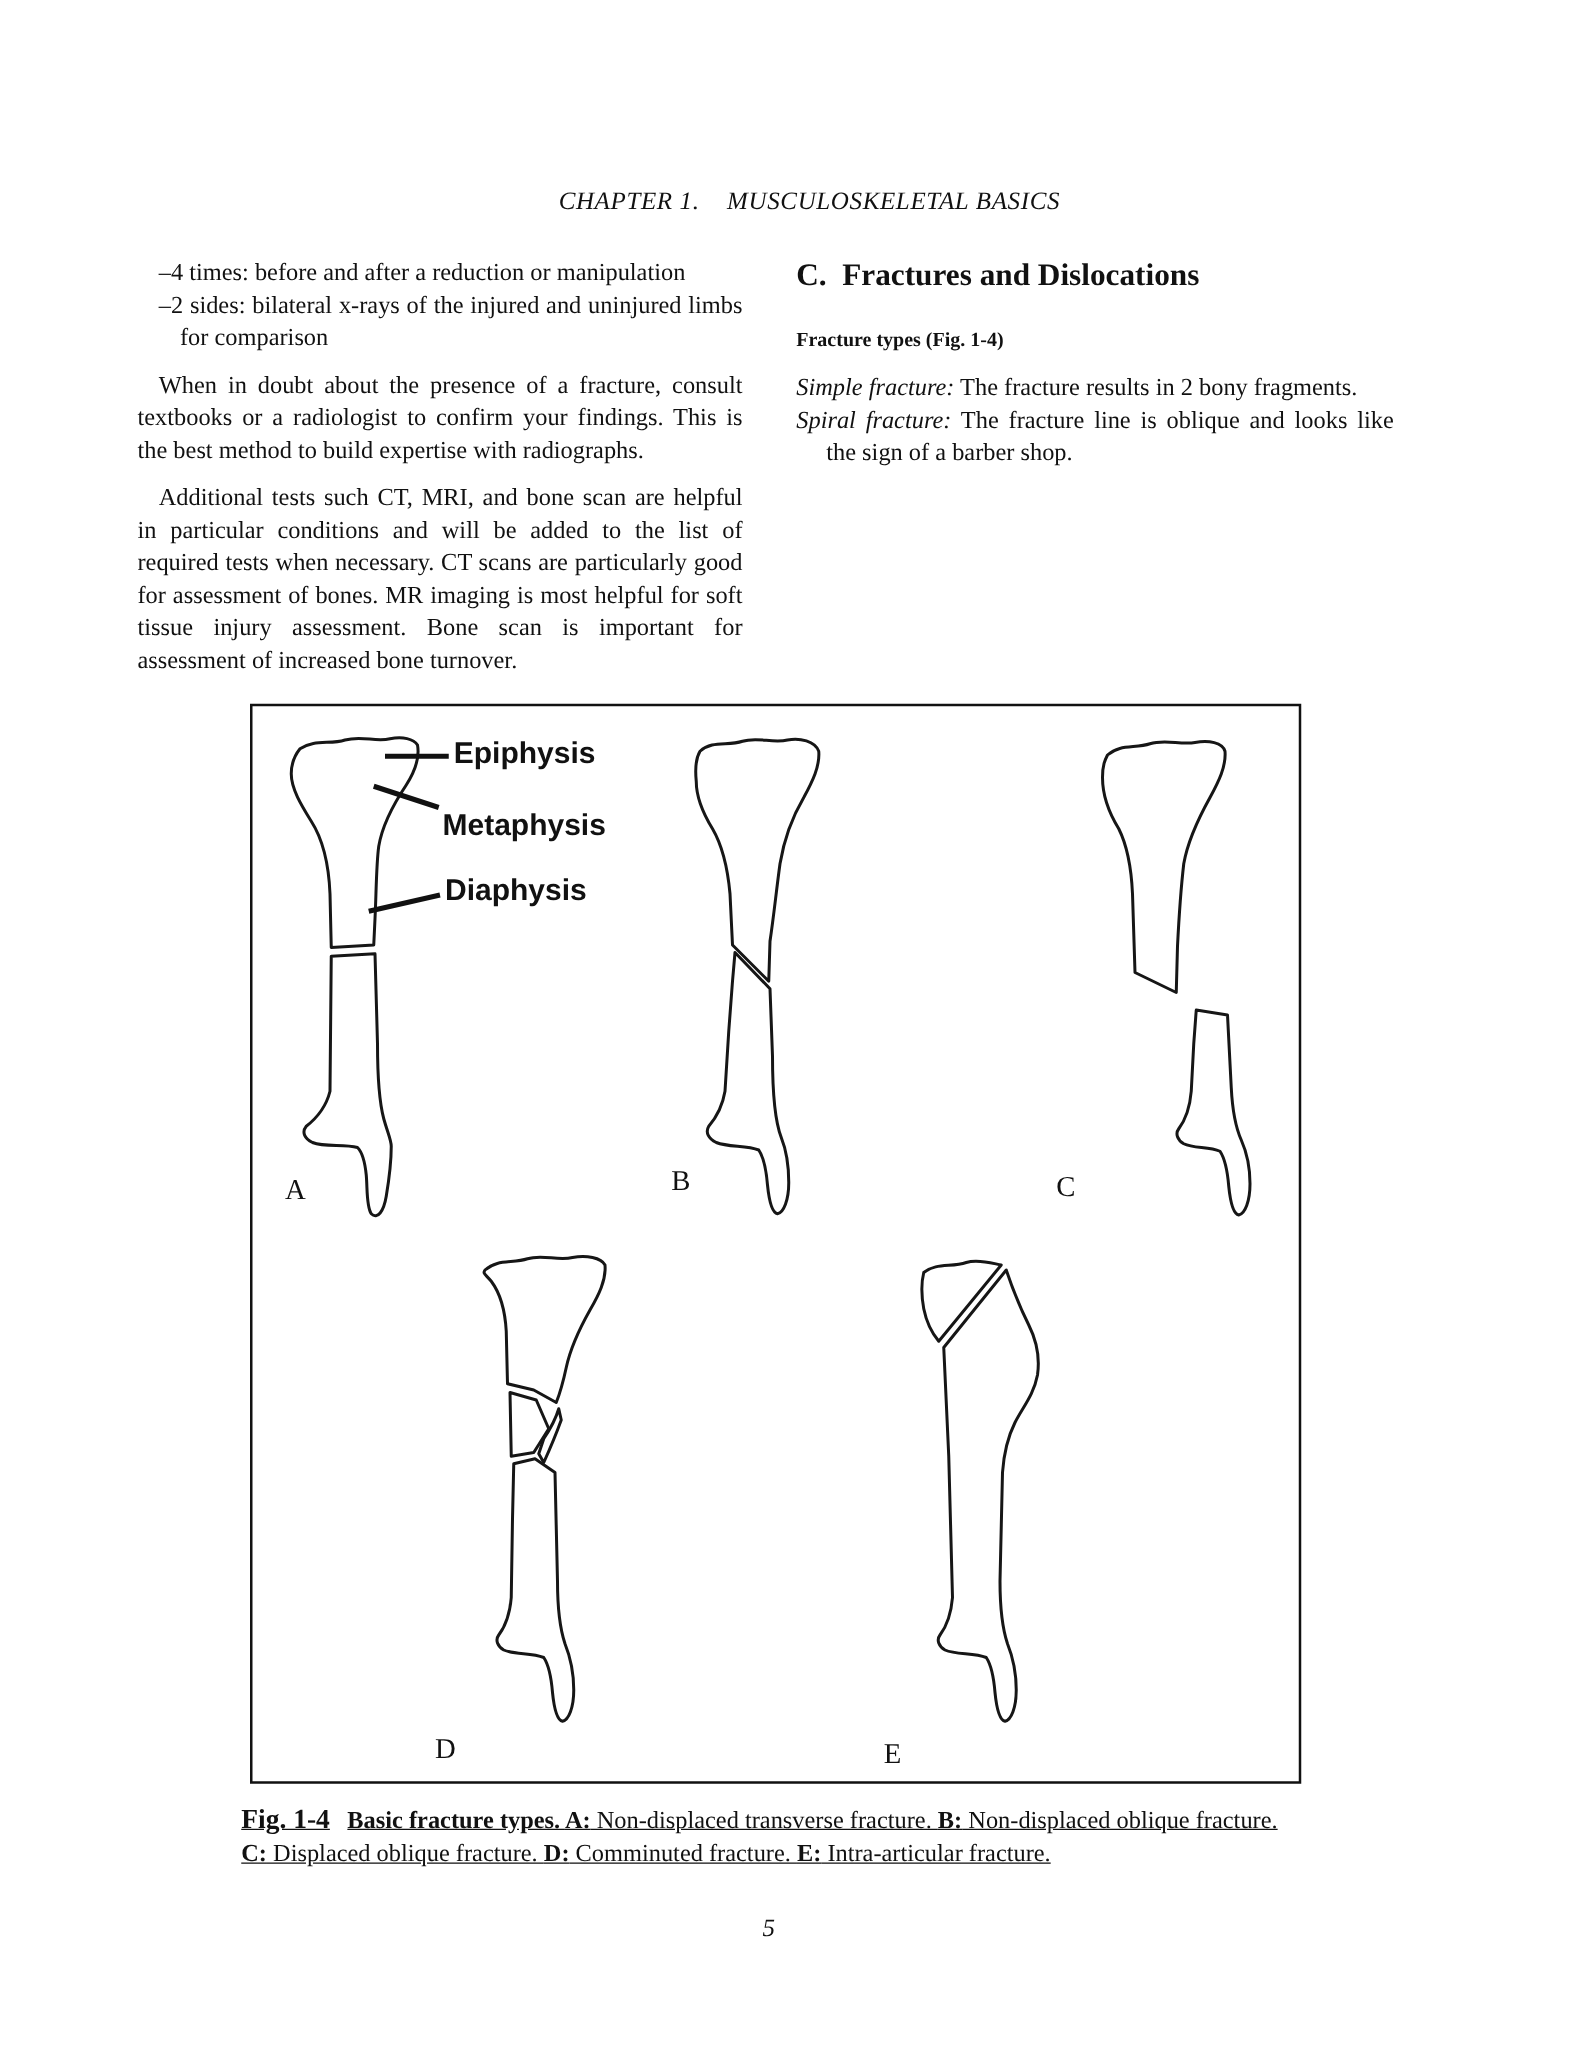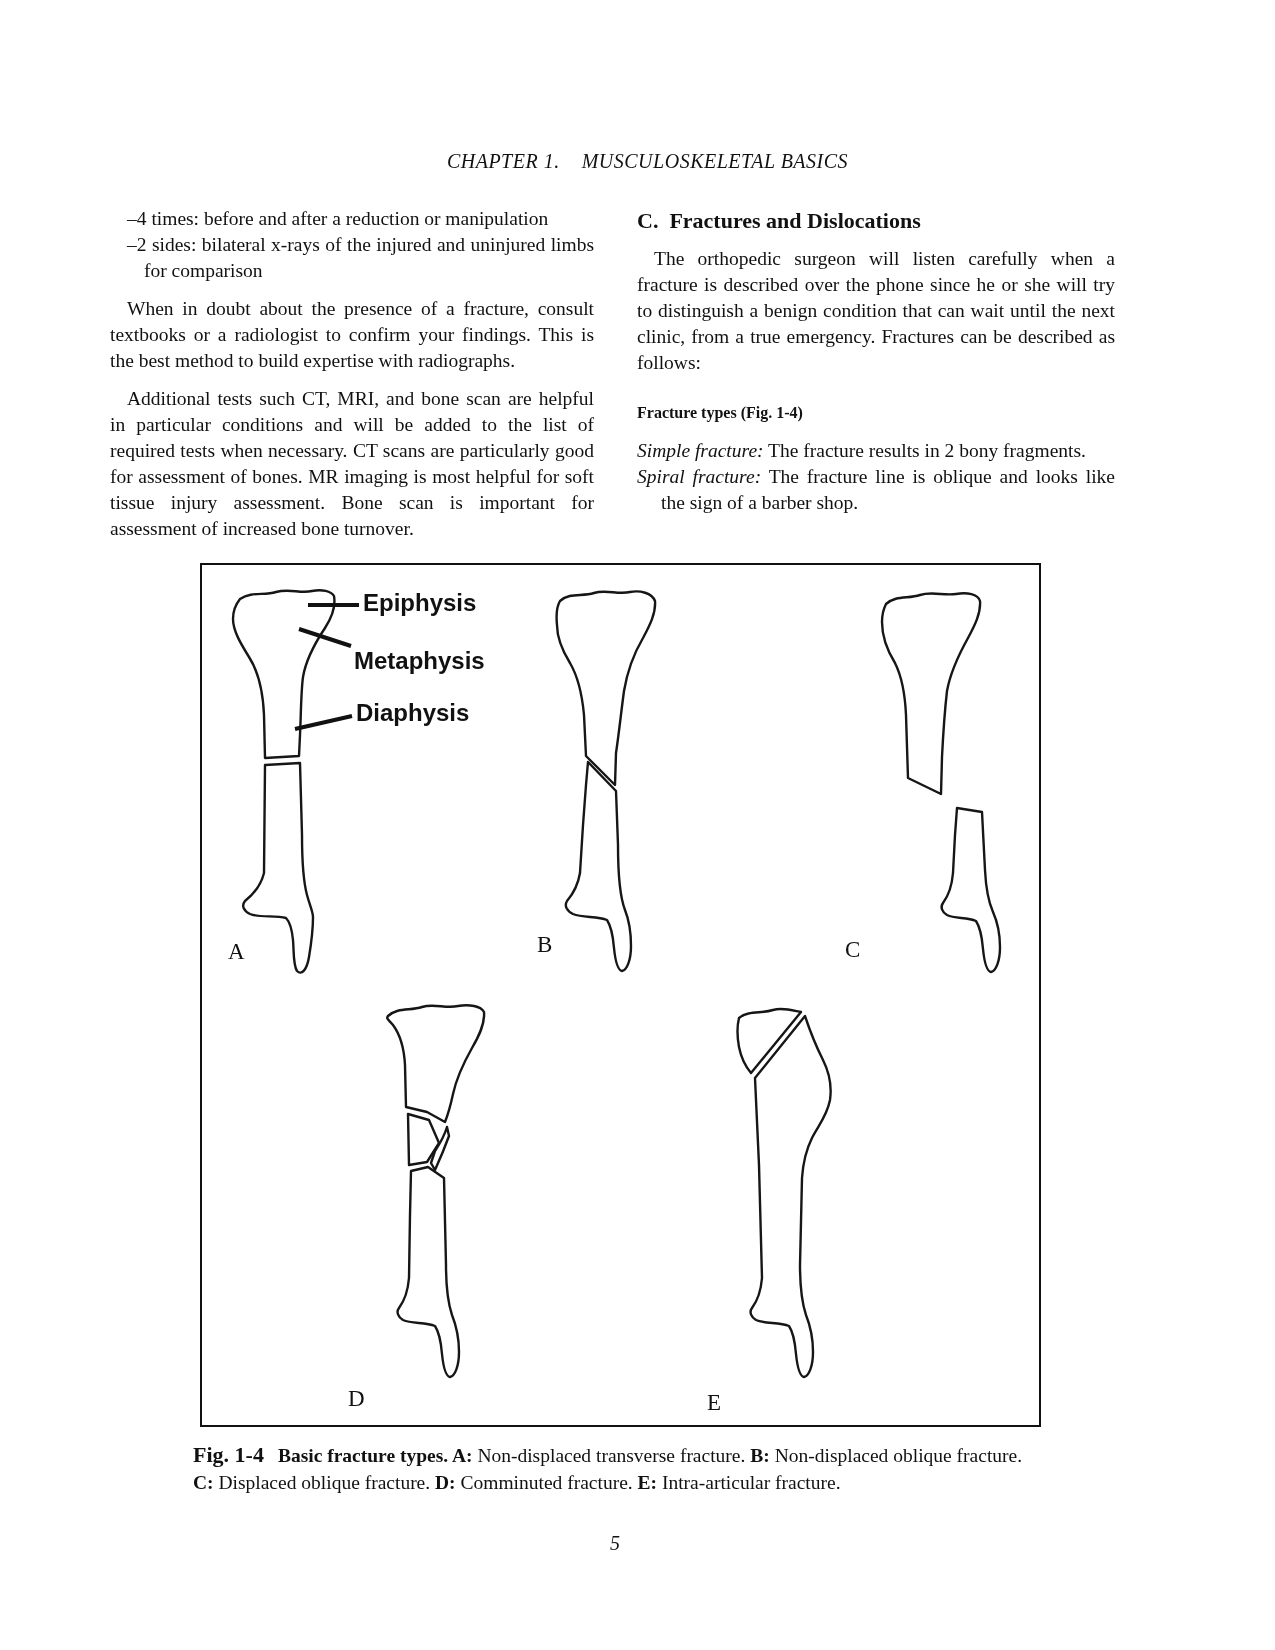--- a/index.html
+++ b/index.html
@@ -23,21 +23,21 @@
     white-space:pre;
   }
   
   .col{position:absolute;top:206px;font-size:19.5px;line-height:26px;text-align:justify;}
   .col-left{left:110px;width:484px;}
   .col-right{left:637px;width:478px;}
   .hang{padding-left:34px;text-indent:-17px;text-align:justify;}
   .para{margin:0;margin-top:12px;text-indent:17px;}
   .para.first{margin-top:0;}
   .section-heading{
-    font-weight:bold;font-size:22px;line-height:30px;
+    font-weight:bold;font-size:25px;line-height:30px;
     white-space:pre;text-align:left;margin:0 0 10px 0;
   }
   .subsection-heading{
     font-weight:bold;font-size:16px;line-height:26px;
     margin:24px 0 12px 0;text-align:left;
   }
   .entry{padding-left:24px;text-indent:-24px;text-align:justify;}
   .entry i{}
   
   .figure-box{
@@ -56,21 +56,21 @@
     font-weight:bold;font-size:24px;line-height:24px;
     white-space:nowrap;
   }
   .bone-letter{
     position:absolute;
     font-size:23px;line-height:23px;
   }
   
   .caption{
     position:absolute;left:193px;top:1441px;width:852px;
-    font-size:19.5px;line-height:27px;text-align:left;
+    font-size:19.5px;line-height:27px;text-align:left;text-decoration:underline;
   }
   .caption .figlabel{font-size:22px;margin-right:14px;}
   
   .page-number{
     position:absolute;top:1532px;left:0;width:1230px;
     text-align:center;font-style:italic;font-size:20px;
   }
 </style>
 </head>
 <body>
@@ -81,21 +81,20 @@
 
   <div class="col col-left">
     <div class="hang">–4 times: before and after a reduction or manipulation</div>
     <div class="hang">–2 sides: bilateral x-rays of the injured and uninjured limbs for comparison</div>
     <p class="para">When in doubt about the presence of a fracture, consult textbooks or a radiologist to confirm your findings. This is the best method to build expertise with radiographs.</p>
     <p class="para">Additional tests such CT, MRI, and bone scan are helpful in particular conditions and will be added to the list of required tests when necessary. CT scans are particularly good for assessment of bones. MR imaging is most helpful for soft tissue injury assessment. Bone scan is important for assessment of increased bone turnover.</p>
   </div>
 
   <div class="col col-right">
     <h2 class="section-heading">C.  Fractures and Dislocations</h2>
-    <p class="para first">The orthopedic surgeon will listen carefully when a fracture is described over the phone since he or she will try to distinguish a benign condition that can wait until the next clinic, from a true emergency. Fractures can be described as follows:</p>
     <h3 class="subsection-heading">Fracture types (Fig. 1-4)</h3>
     <div class="entry"><i>Simple fracture:</i><span> The fracture results in 2 bony fragments.</span></div>
     <div class="entry"><i>Spiral fracture:</i><span> The fracture line is oblique and looks like the sign of a barber shop.</span></div>
   </div>
 
   <div class="figure-box">
     <svg width="837" height="860" viewBox="0 0 837 860">
 
       <g>
         <path class="bone" d="M38,34 C50,26 62,31 74,27 C88,23 98,29 110,26 C120,24 129,26 132,31 C134,42 130,52 123,63 C113,78 104,94 101,112 C99,126 99,150 98,170 L97,191 L63,193 L62,150 C61,126 56,106 47,92 C39,79 31,66 31,54 C31,45 34,39 38,34 Z"></path>

